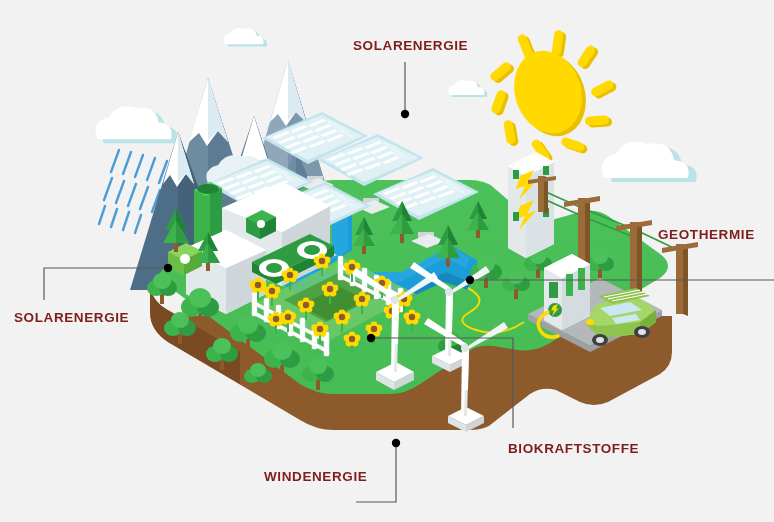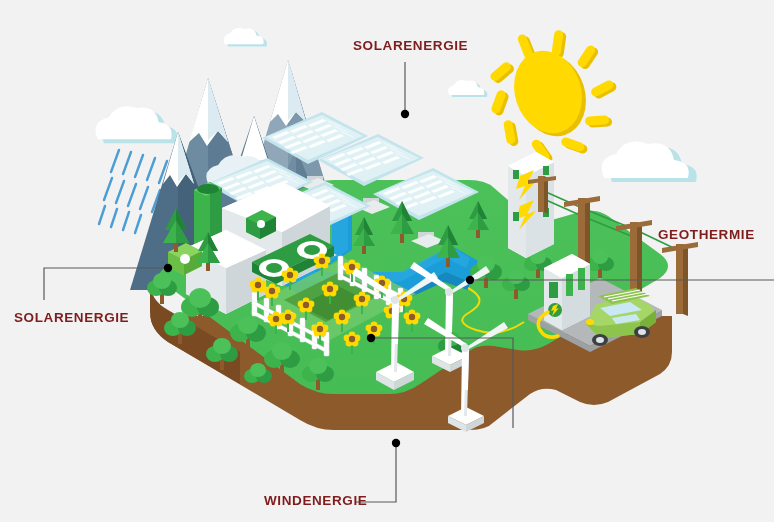--- a/index.html
+++ b/index.html
@@ -32,21 +32,21 @@
     font-size: 13.5px;
     letter-spacing: 0.6px;
     color: #7f1d1d;
     white-space: nowrap;
     line-height: 1;
   }
   #label-wasserkraft { left: 14px;  top: 311px; }
   #label-solarenergie { left: 353px; top: 39px; }
   #label-geothermie { left: 658px; top: 228px; }
   #label-biokraftstoffe { left: 508px; top: 442px; }
-  #label-windenergie { left: 264px; top: 470px; margin-top: 24px; }
+  #label-windenergie { left: 264px; top: 470px; }
 </style>
 </head>
 <body>
 
 <div id="stage">
 
   <svg id="scene" viewBox="0 0 774 522">
     <defs>
       <clipPath id="clipIsland">
         <path d="M150,268 L150,300 Q150,318 168,330 L300,408 Q316,418 334,418
@@ -890,16 +890,17 @@
       <circle cx="396" cy="443" r="4.2"></circle>
     </g>
   </svg>
 
   <div class="callout-label" id="label-wasserkraft">SOLARENERGIE</div>
 
   <div class="callout-label" id="label-solarenergie">SOLARENERGIE</div>
 
   <div class="callout-label" id="label-geothermie">GEOTHERMIE</div>
 
+  <div class="callout-label" id="label-biokraftstoffe">BIOKRAFTSTOFFE</div>
 
   <div class="callout-label" id="label-windenergie">WINDENERGIE</div>
 
 </div>
 
 </body></html>

